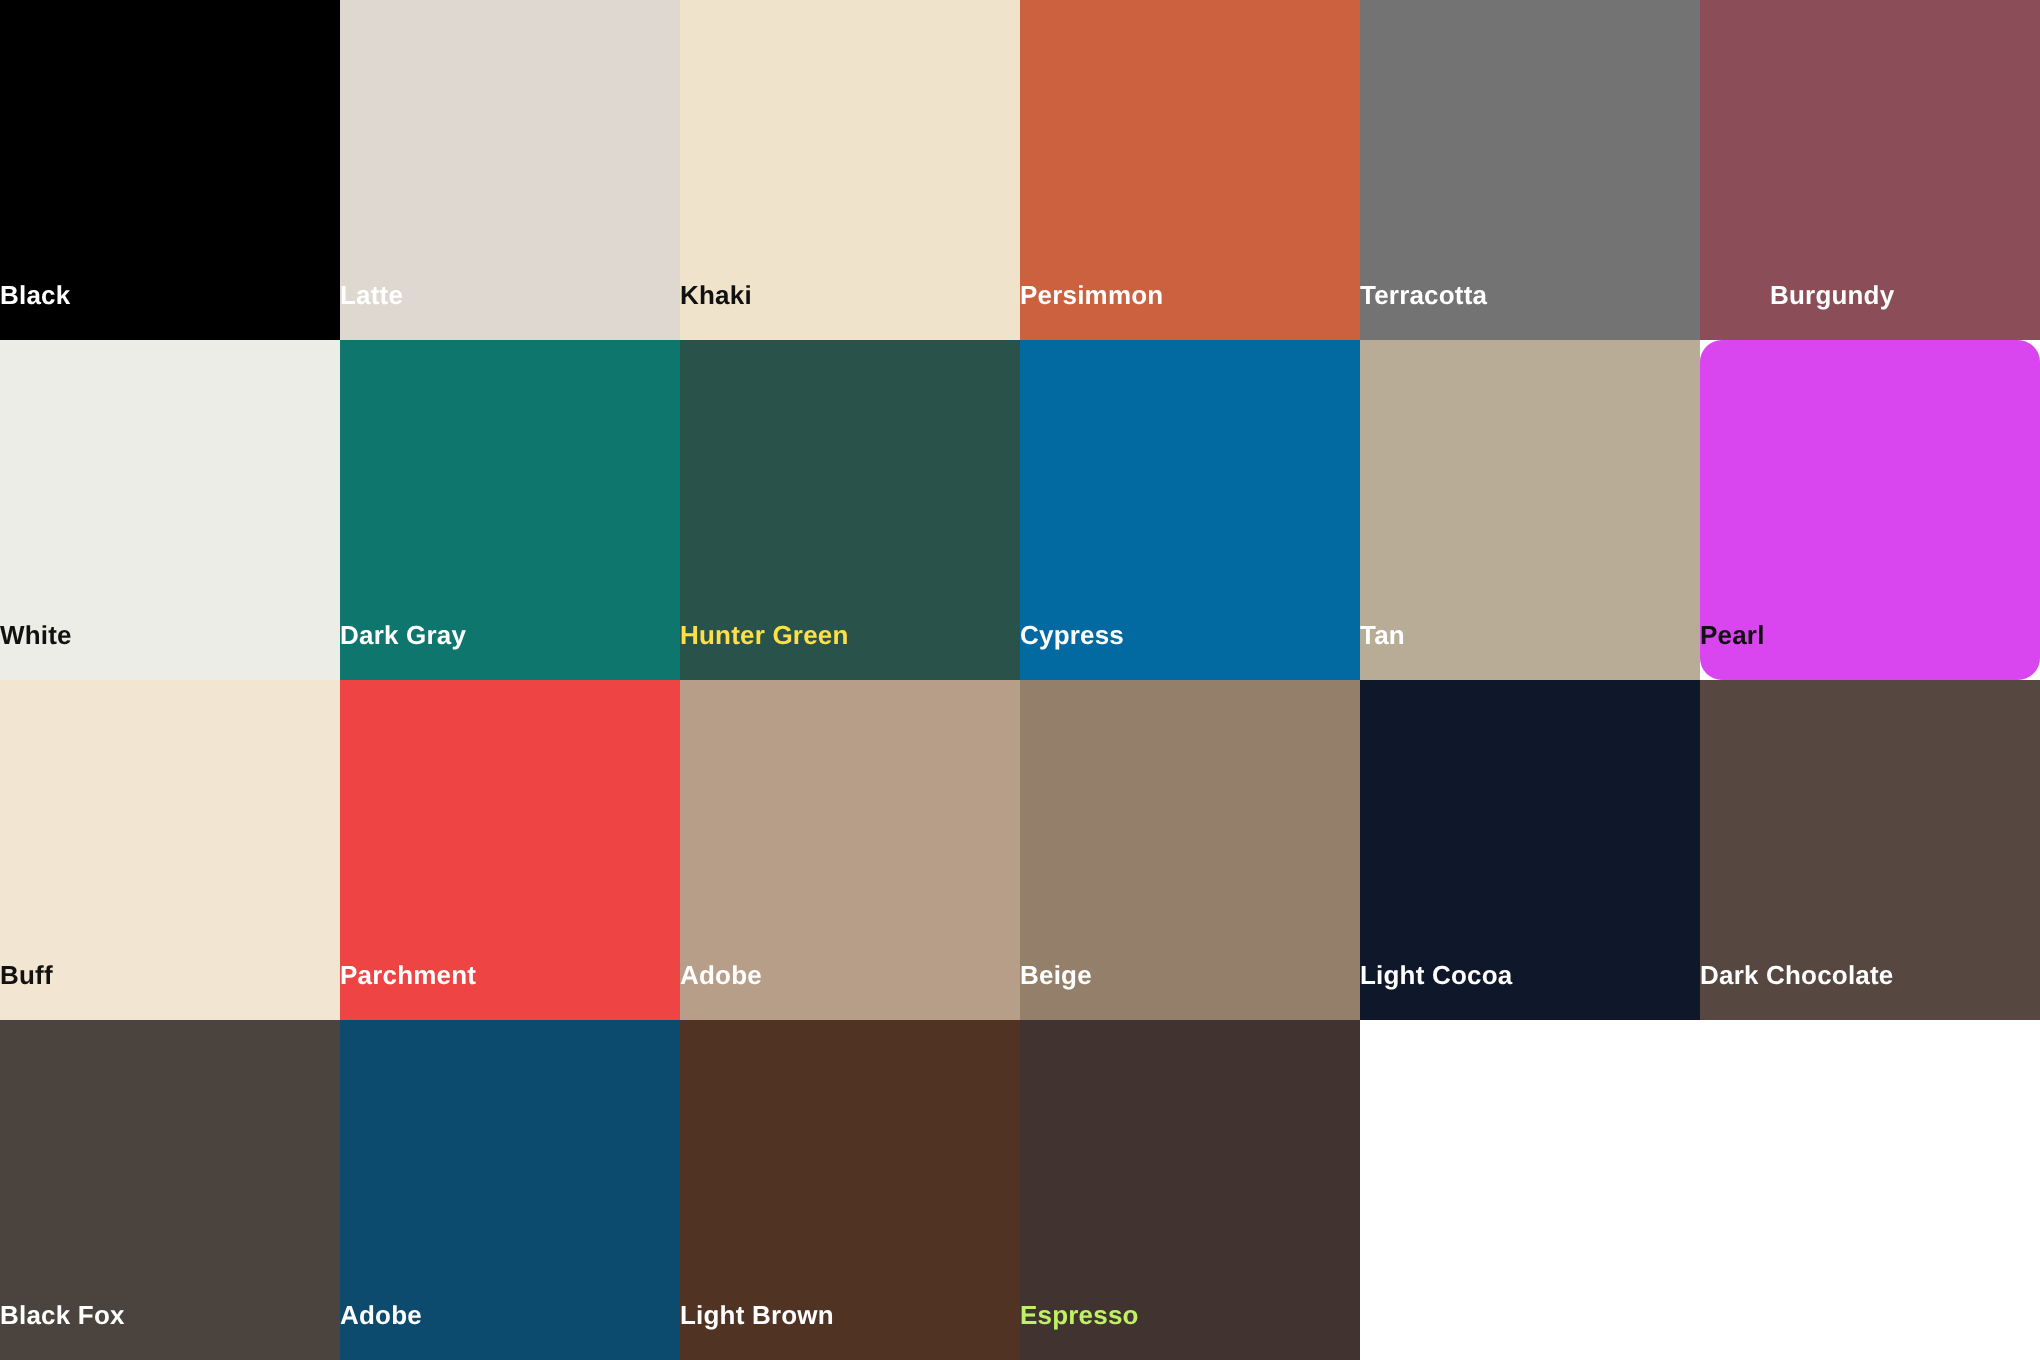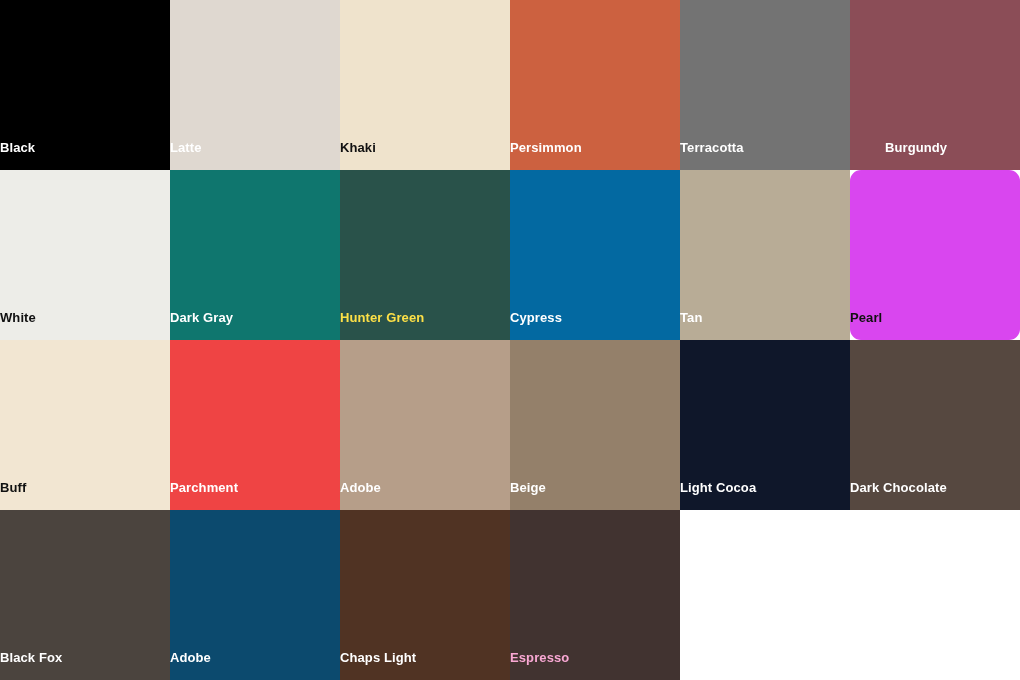--- a/index.html
+++ b/index.html
@@ -102,21 +102,21 @@
     <div class="swatch" style="background: rgb(86, 72, 64);">
       <span class="swatch-label" style="color: rgb(255, 255, 255);">Dark Chocolate</span>
     </div>
     <div class="swatch" style="background: rgb(75, 68, 62);">
       <span class="swatch-label" style="color: rgb(255, 255, 255);">Black Fox</span>
     </div>
     <div class="swatch" style="background: #0c4a6e;">
       <span class="swatch-label" style="color: rgb(255, 255, 255);">Adobe</span>
     </div>
     <div class="swatch" style="background: rgb(80, 51, 35);">
-      <span class="swatch-label" style="color: rgb(255, 255, 255);">Chaps Light</span>
+      <span class="swatch-label" style="color: rgb(255, 255, 255);">Light Brown</span>
     </div>
     <div class="swatch" style="background: rgb(65, 51, 48);">
-      <span class="swatch-label" style="color: #f9a8d4;">Espresso</span>
+      <span class="swatch-label" style="color: #bef264;">Espresso</span>
     </div>
     <div class="swatch empty" style="background: rgb(255, 255, 255);">
       <span class="swatch-label" style="color: rgb(255, 255, 255);"></span>
     </div>
   </div>
 
 </body></html>

